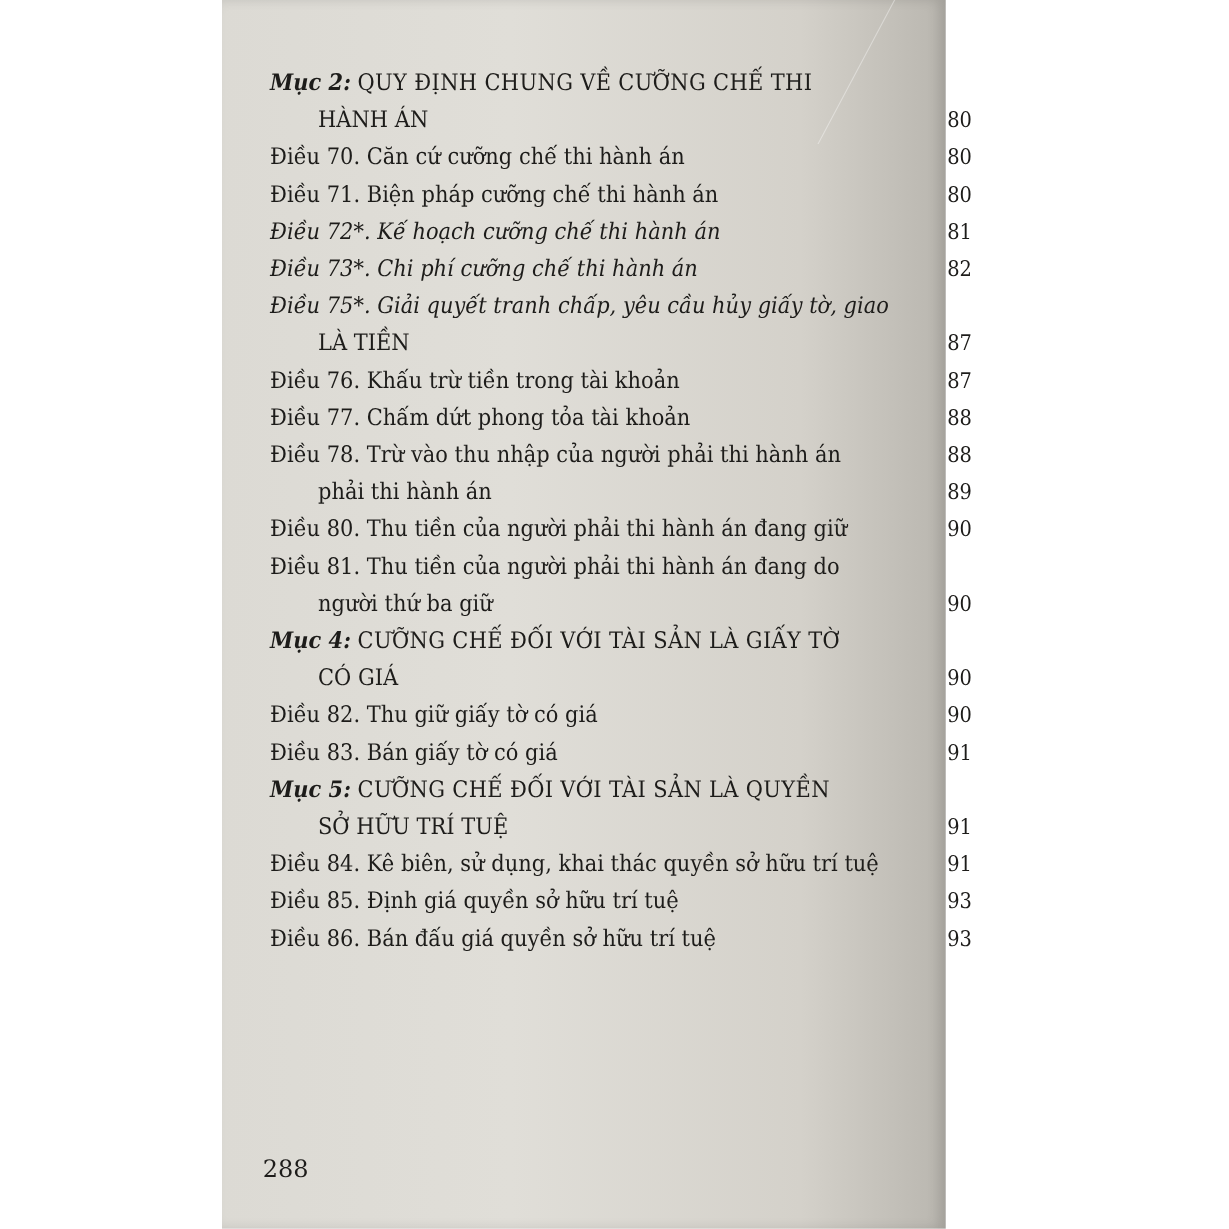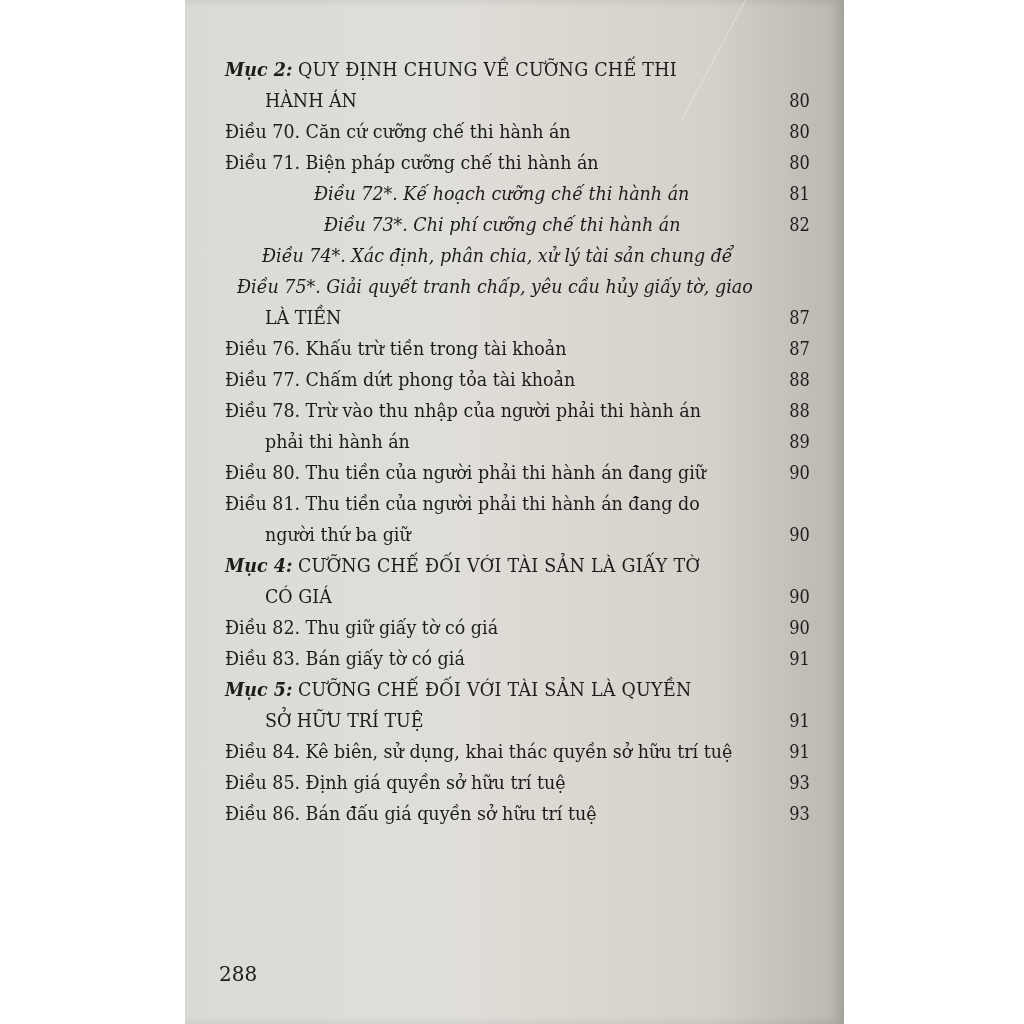--- a/index.html
+++ b/index.html
@@ -1,39 +1,39 @@
 <!DOCTYPE html>
 <html><head>
 <meta charset="utf-8">
 <style>
   html, body { margin: 0; padding: 0; background: #ffffff; }
   body { width: 1024px; height: 1024px; position: relative; overflow: hidden; }
   .page {
-    position: absolute; left: 185px; top: 0; width: 659px; height: 1024px;
+    position: absolute; left: 185px; top: 0; width: 603px; height: 1024px;
     background: linear-gradient(90deg, #dcdad4 0%, #e0ded8 40%, #d4d1ca 80%, #b9b6af 100%);
     box-shadow: inset -6px 0 10px rgba(0,0,0,0.12);
   }
   .crack {
     position: absolute; left: 560px; top: 0; width: 60px; height: 120px;
     border-left: 1px solid rgba(255,255,255,0.55);
     transform: skewX(-28deg); transform-origin: top left; opacity: .7;
   }
   .toc {
     position: absolute; left: 40px; top: 54px; width: 585px;
     font-family: "DejaVu Serif", "Liberation Serif", serif;
     color: #1d1c1a; font-size: 19px;
   }
   .row { position: relative; height: 31px; line-height: 31px; white-space: nowrap; }
   .row.cont { padding-left: 40px; }
   .row .txt { display: inline-block; transform: scaleX(0.92); transform-origin: left center; }
   .row .pg {
     position: absolute; right: 0; top: 0; font-size: 18px;
     transform: scaleX(0.9); transform-origin: right center;
   }
-  .it { font-style: italic; text-align: center; }
+  .it { font-style: italic; }
   .sec-label { font-style: italic; font-weight: bold; }
   .sec-title { text-transform: none; letter-spacing: 0.3px; }
   .footer {
     position: absolute; left: 34px; top: 962px;
     font-family: "DejaVu Serif", "Liberation Serif", serif; font-size: 20px; color: #1d1c1a;
   }
 </style>
 </head>
 <body>
 
@@ -46,21 +46,20 @@
       <span class="txt"><span class="sec-label">Mục 2:</span> <span class="sec-title">QUY ĐỊNH CHUNG VỀ CƯỠNG CHẾ THI</span></span>
     </div>
     <div class="row cont">
       <span class="txt">HÀNH ÁN</span>
       <span class="pg">80</span>
     </div>
     <div class="row"><span class="txt">Điều 70. Căn cứ cưỡng chế thi hành án</span><span class="pg">80</span></div>
     <div class="row"><span class="txt">Điều 71. Biện pháp cưỡng chế thi hành án</span><span class="pg">80</span></div>
     <div class="row it"><span class="txt">Điều 72*. Kế hoạch cưỡng chế thi hành án</span><span class="pg" style="font-style:normal">81</span></div>
     <div class="row it"><span class="txt">Điều 73*. Chi phí cưỡng chế thi hành án</span><span class="pg" style="font-style:normal">82</span></div>
-    <div class="row it"><span class="txt">Điều 74*. Xác định, phân chia, xử lý tài sản chung để</span></div>
     <div class="row it"><span class="txt">Điều 75*. Giải quyết tranh chấp, yêu cầu hủy giấy tờ, giao</span></div>
 
     <div class="row cont">
       <span class="txt">LÀ TIỀN</span>
       <span class="pg">87</span>
     </div>
     <div class="row"><span class="txt">Điều 76. Khấu trừ tiền trong tài khoản</span><span class="pg">87</span></div>
     <div class="row"><span class="txt">Điều 77. Chấm dứt phong tỏa tài khoản</span><span class="pg">88</span></div>
     <div class="row"><span class="txt">Điều 78. Trừ vào thu nhập của người phải thi hành án</span><span class="pg">88</span></div>
     <div class="row cont"><span class="txt">phải thi hành án</span><span class="pg">89</span></div>

